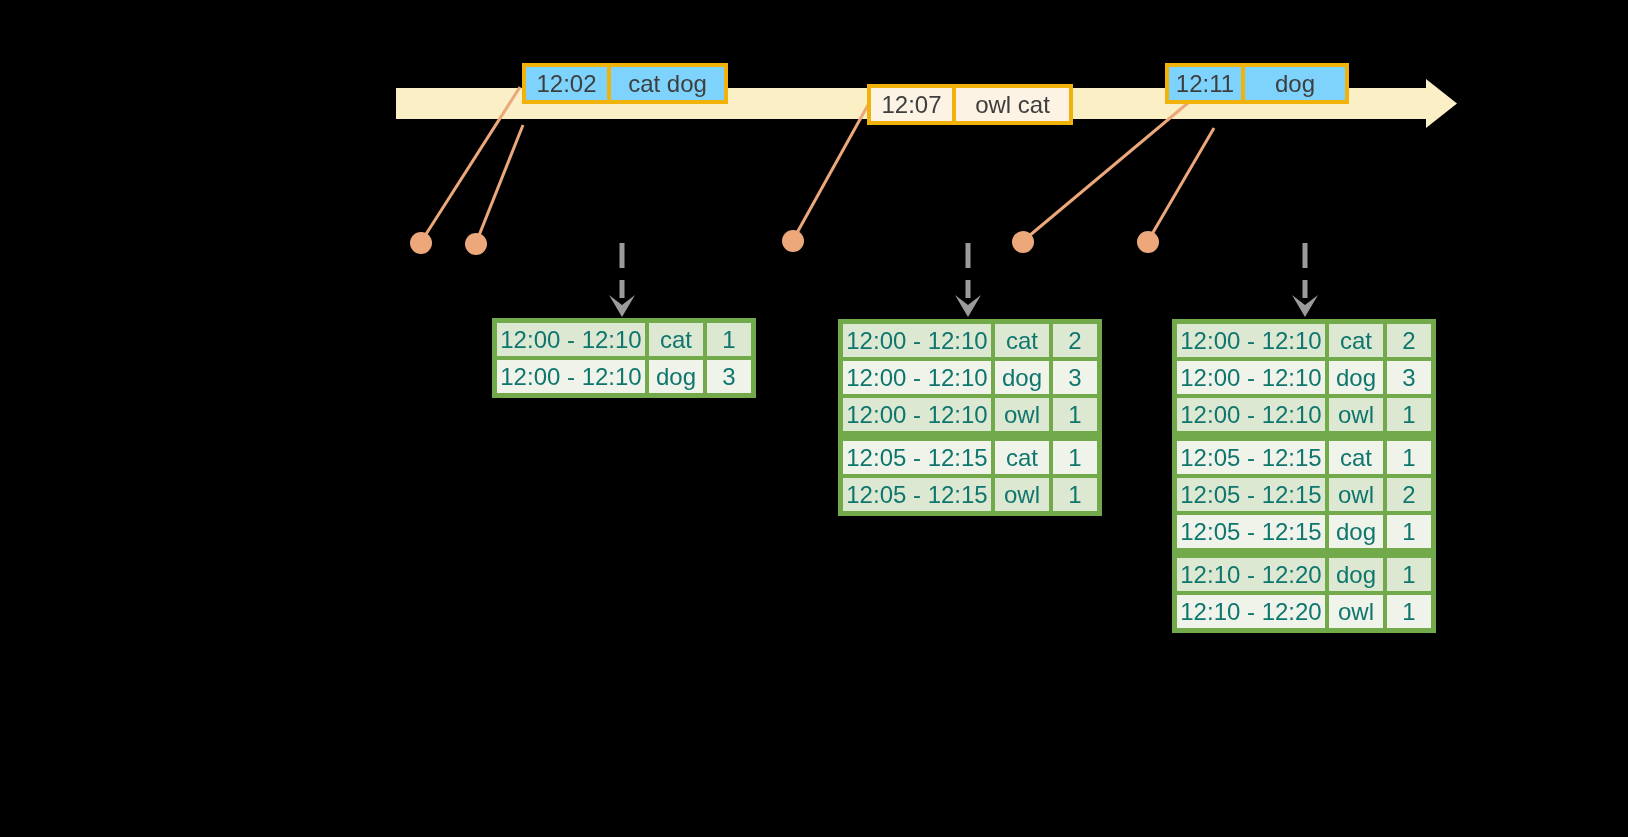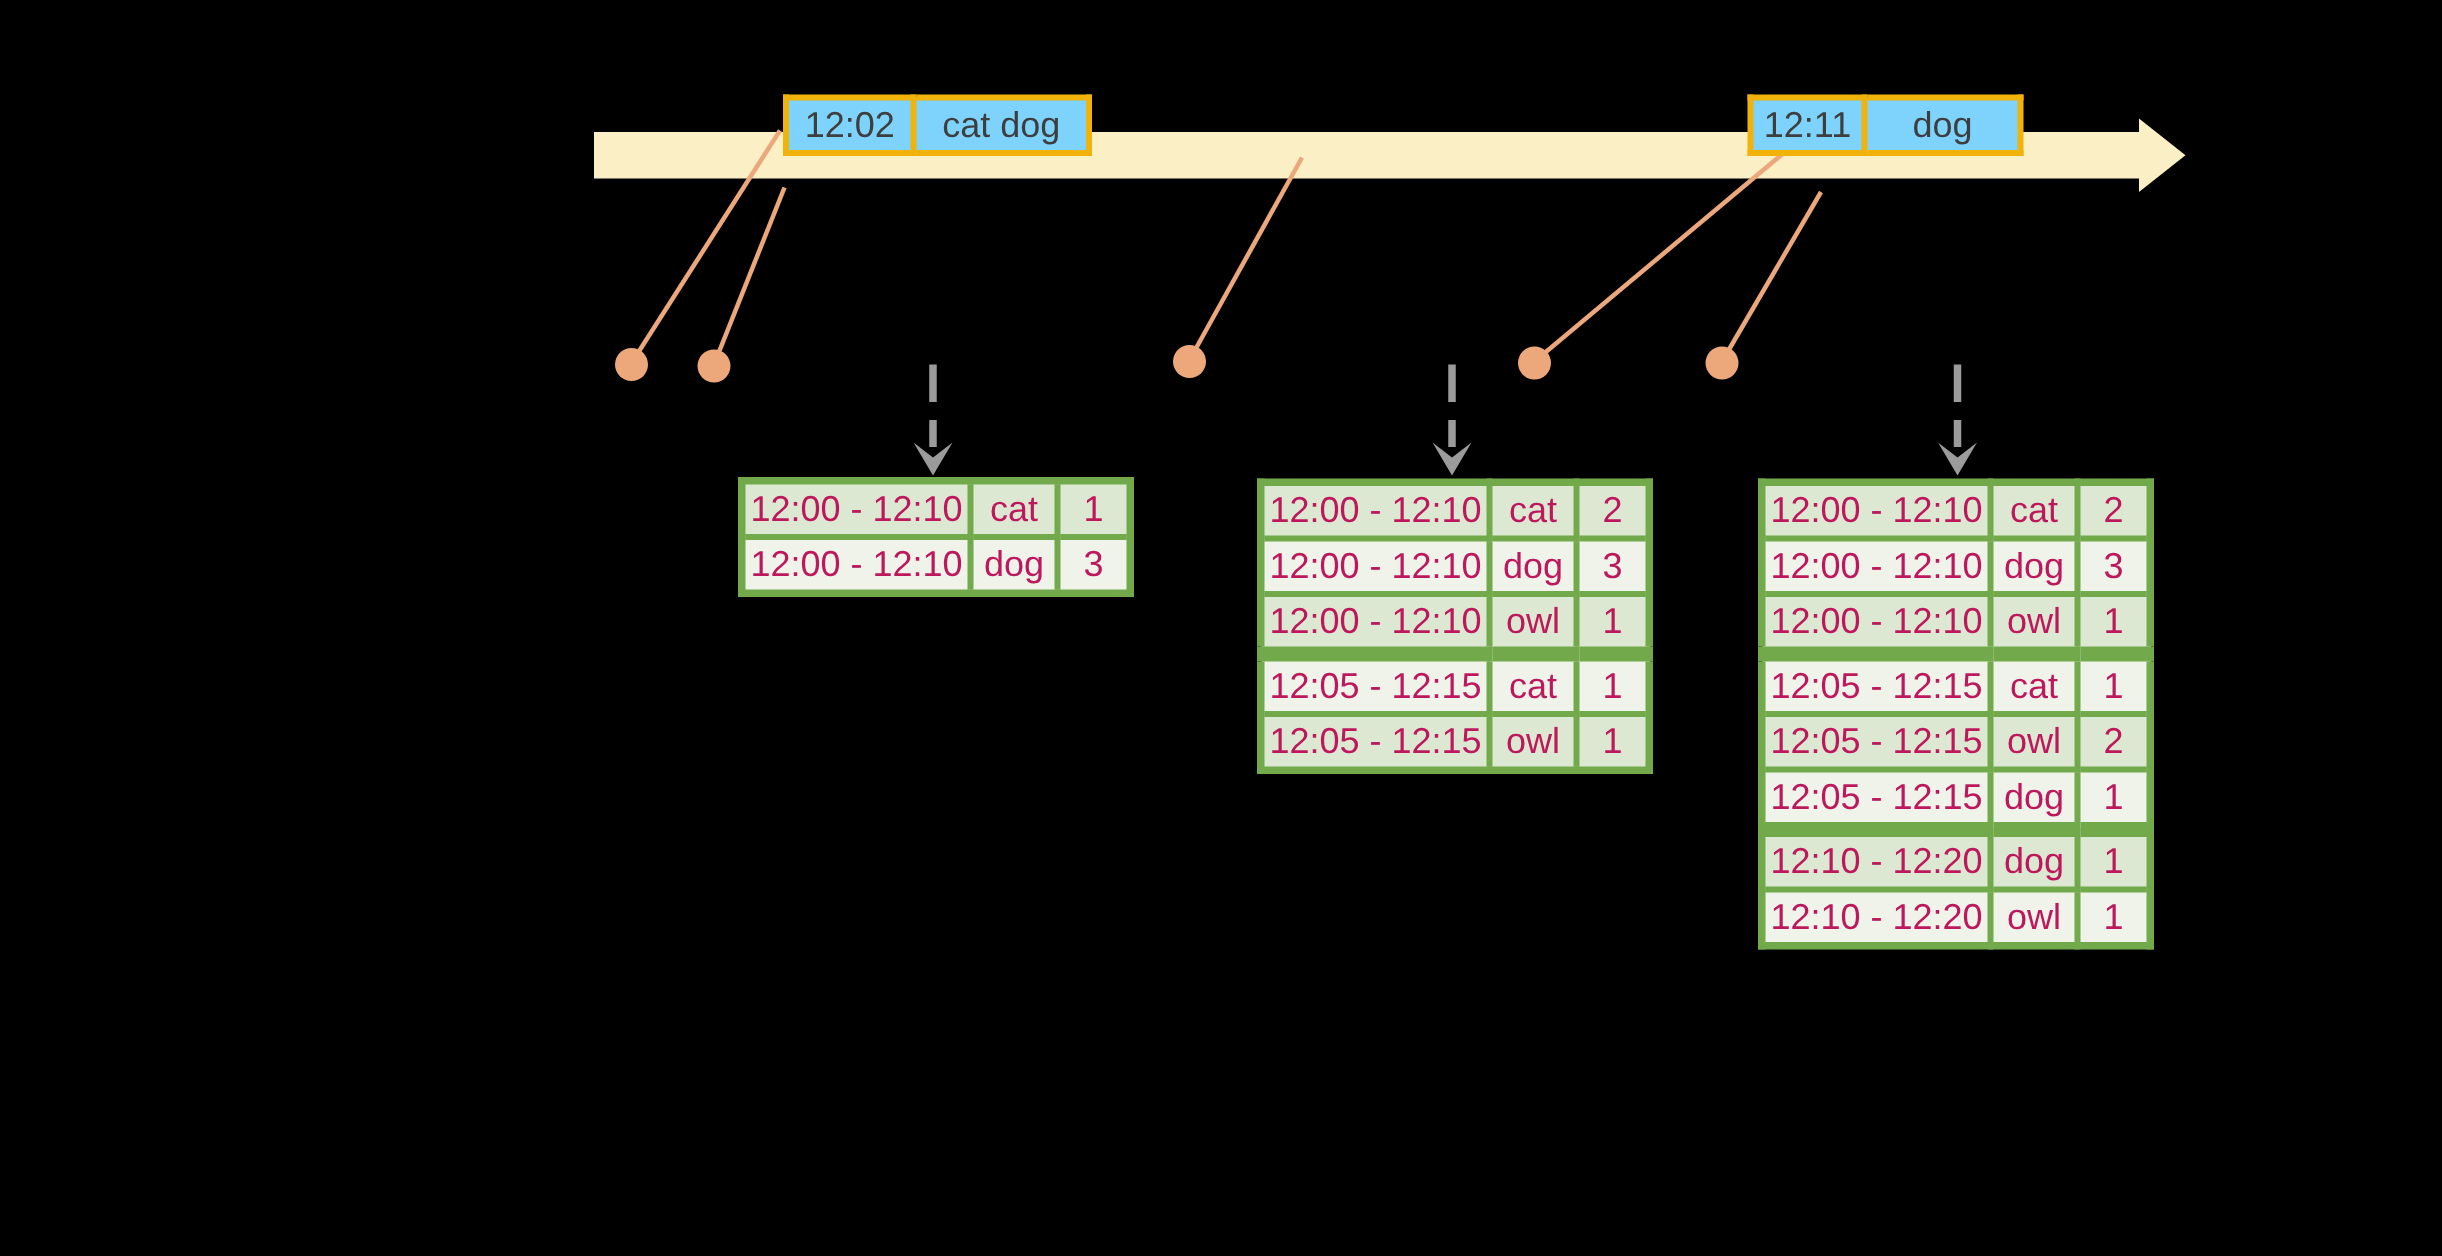--- a/index.html
+++ b/index.html
@@ -41,21 +41,21 @@
   #event-box-1 { left: 522px; top: 63px; }
   #event-box-2 { left: 867px; top: 84px; }
   #event-box-3 { left: 1165px; top: 63px; }
 
   
   .result-table {
     position: absolute;
     border-collapse: collapse;
     border: 5px solid #71a94b;
     font-size: 24px;
-    color: #be185d;
+    color: #0f766e;
   }
   .result-table td {
     border: 4px solid #71a94b;
     height: 33px;
     text-align: center;
     vertical-align: middle;
     padding: 0;
   }
   .result-table .window { width: 148px; }
   .result-table .word   { width: 54px; }
@@ -105,20 +105,28 @@
 
   <table id="event-box-1" class="event-table">
     <tbody>
       <tr class="shaded">
         <td class="time">12:02</td>
         <td class="words">cat dog</td>
       </tr>
     </tbody>
   </table>
 
+  <table id="event-box-2" class="event-table">
+    <tbody>
+      <tr class="plain">
+        <td class="time">12:07</td>
+        <td class="words">owl cat</td>
+      </tr>
+    </tbody>
+  </table>
 
   <table id="event-box-3" class="event-table small">
     <tbody>
       <tr class="shaded">
         <td class="time">12:11</td>
         <td class="words">dog</td>
       </tr>
     </tbody>
   </table>
 

